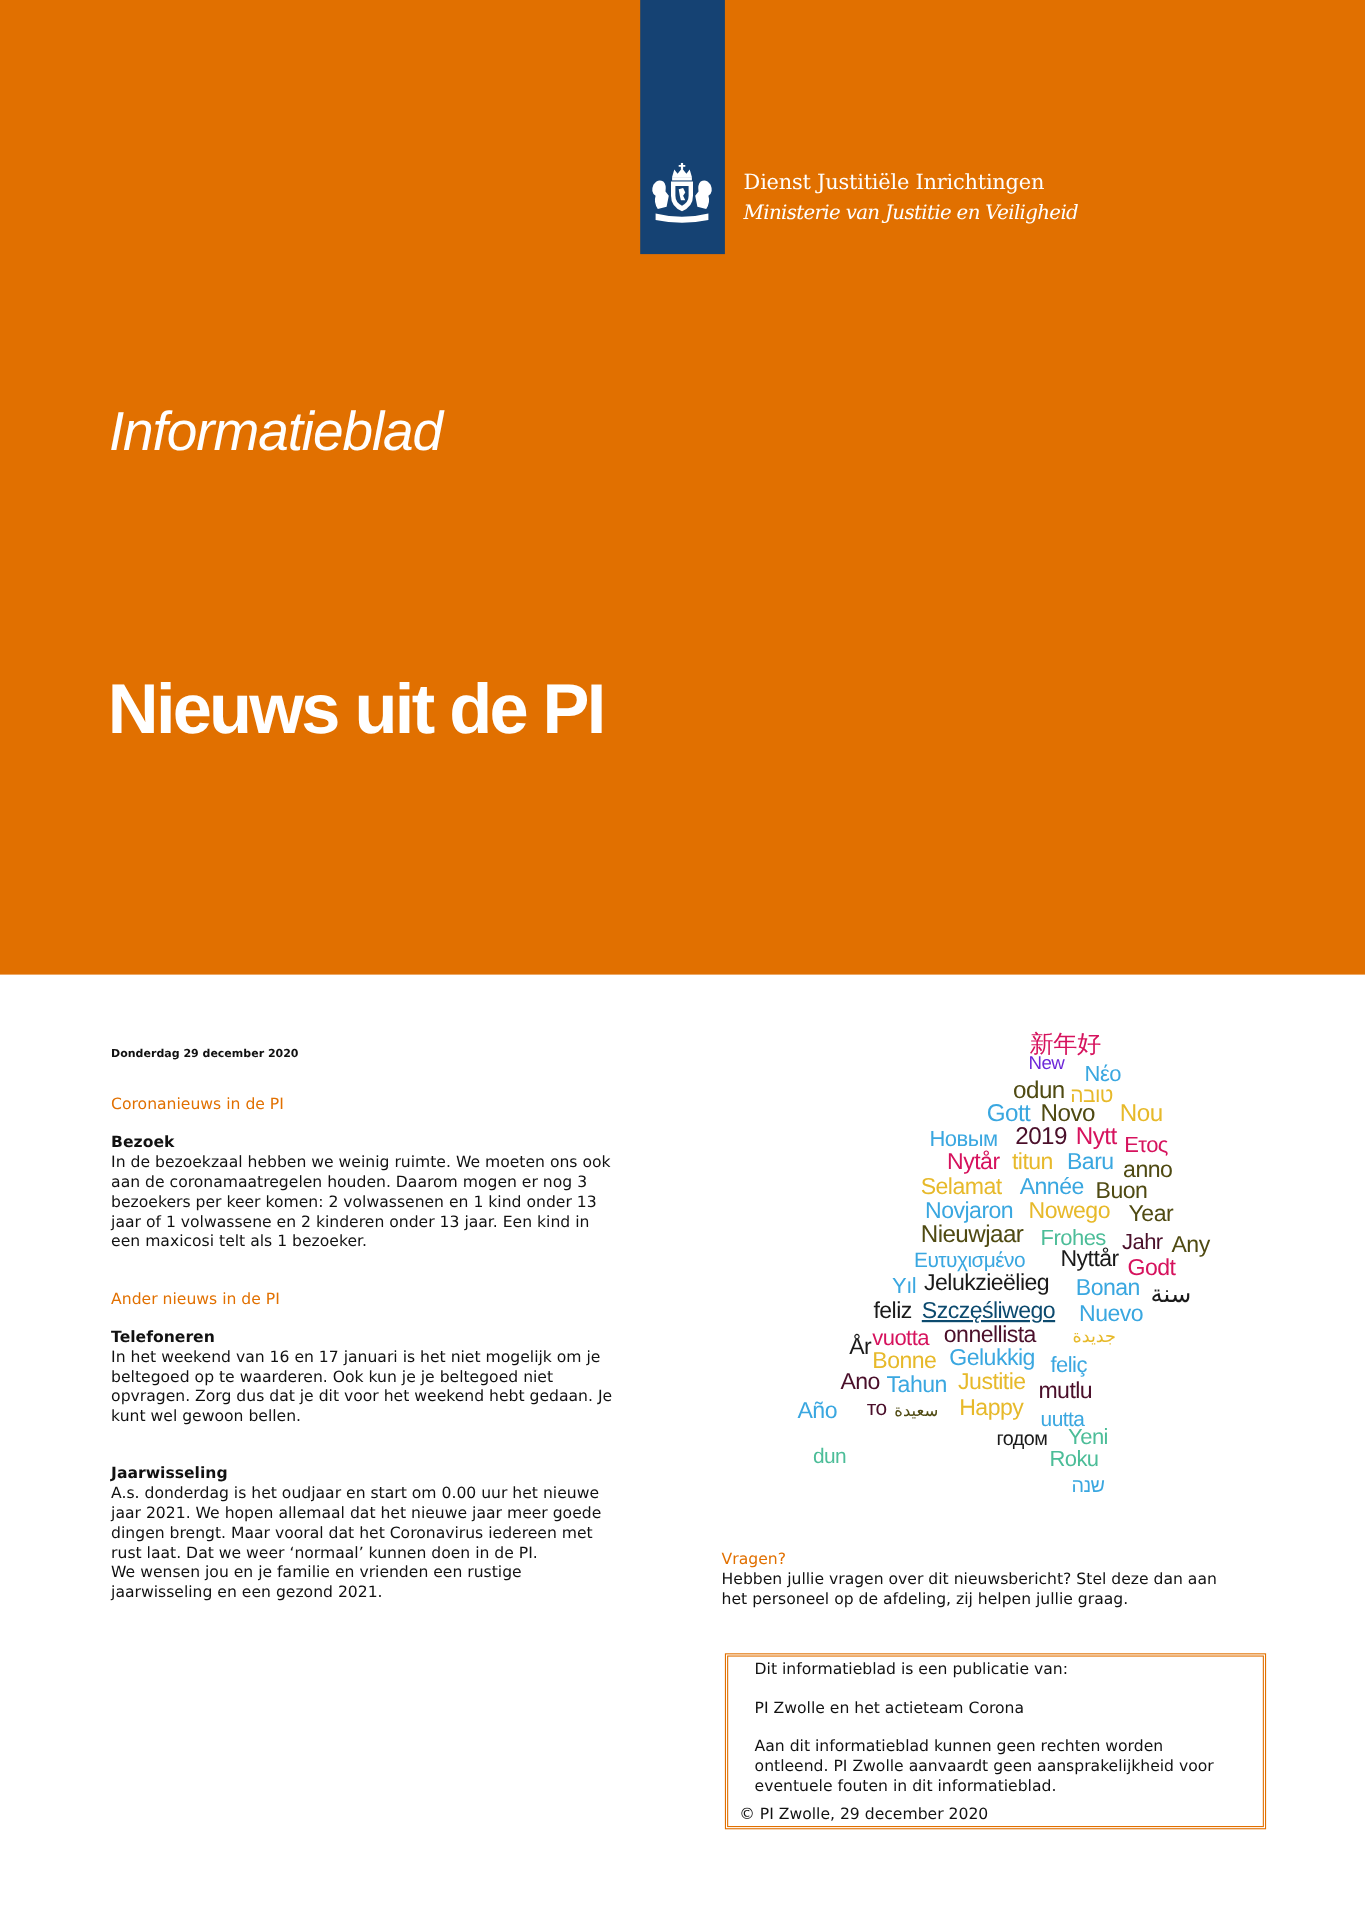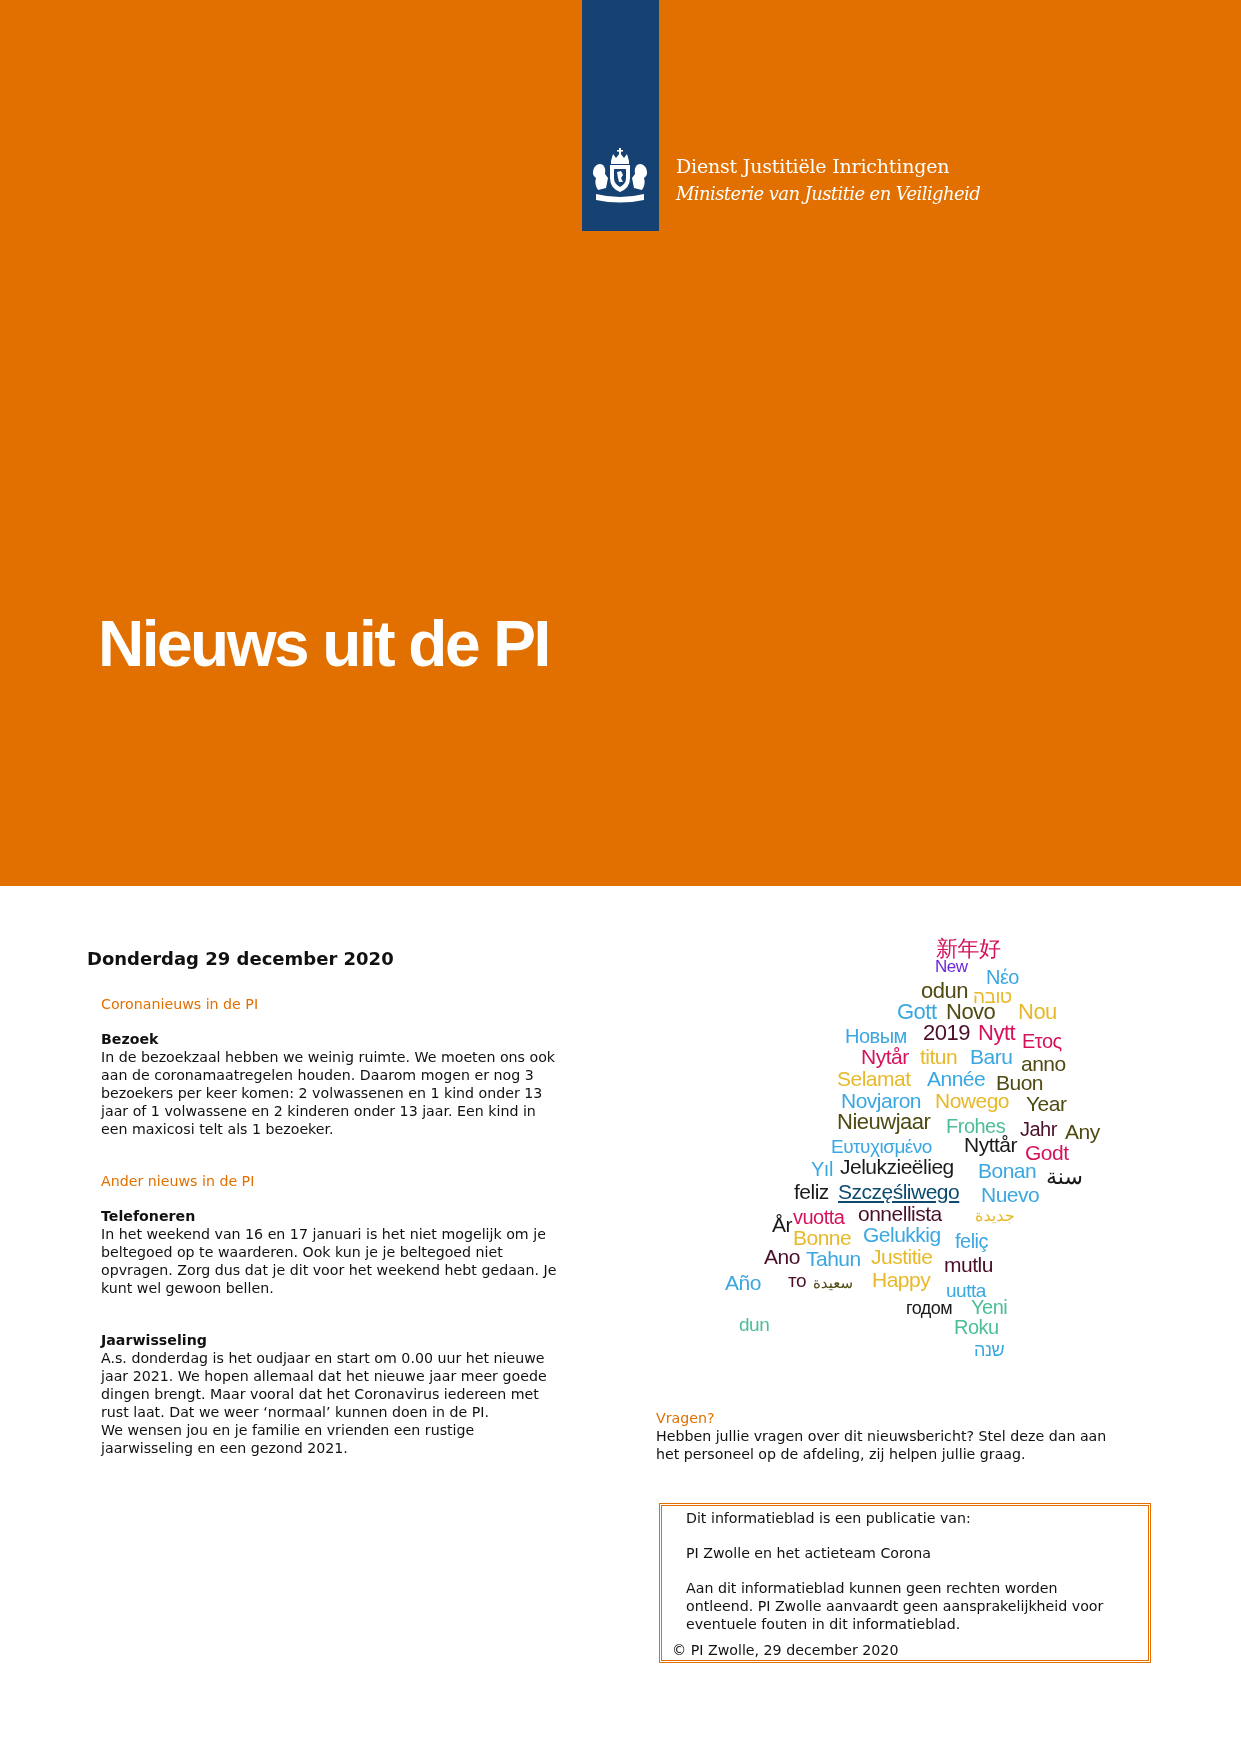--- a/index.html
+++ b/index.html
@@ -42,21 +42,21 @@
   }
   .doc-subtitle {
     position: absolute; left: 99px; top: 720px; color: #fff;
     font-family: "Liberation Sans", sans-serif; font-size: 36px;
     letter-spacing: -1.2px; line-height: 44px;
   }
   .text {
     font-family: "DejaVu Sans", sans-serif; font-size: 14.2px; line-height: 18px;
   }
   .abs { position: absolute; }
-  .date { left: 87px; top: 950px; font-weight: bold; font-size: 18px; }
+  .date { left: 101px; top: 950px; font-weight: bold; font-size: 10px; }
   .section-head { color: #e17000; }
   .subhead { font-weight: bold; }
   .col { width: 480px; }
   .para { margin: 0; }
   .cloud-word {
     position: absolute; font-family: "Liberation Sans", sans-serif; white-space: nowrap;
     line-height: 1; letter-spacing: -0.5px;
   }
   .info-box {
     position: absolute; left: 659px; top: 1503px; width: 492px; height: 160px;
@@ -84,20 +84,21 @@
         <path d="M26 21 H38 V30 Q38 36 32 39 Q26 36 26 30 Z"></path>
       </g>
       <g fill="#ffffff">
         <path d="M29 24 L33 23 L35 27 L33 30 L35 34 L31 34 L30 30 Z"></path>
       </g>
     </svg>
   </div>
   <div class="org-name">Dienst Justitiële Inrichtingen</div>
   <div class="org-sub">Ministerie van Justitie en Veiligheid</div>
 
+  <div class="doc-type">Informatieblad</div>
   <div class="doc-title">Nieuws uit de PI</div>
 </div>
 
 <div class="abs text date">Donderdag 29 december 2020</div>
 
 <div class="abs text section-head" style="left:101px; top:995px;">Coronanieuws in de PI</div>
 
 <div class="abs text col" style="left:101px; top:1030px;">
   <div class="subhead">Bezoek</div>
   <div class="para">In de bezoekzaal hebben we weinig ruimte. We moeten ons ook</div>

